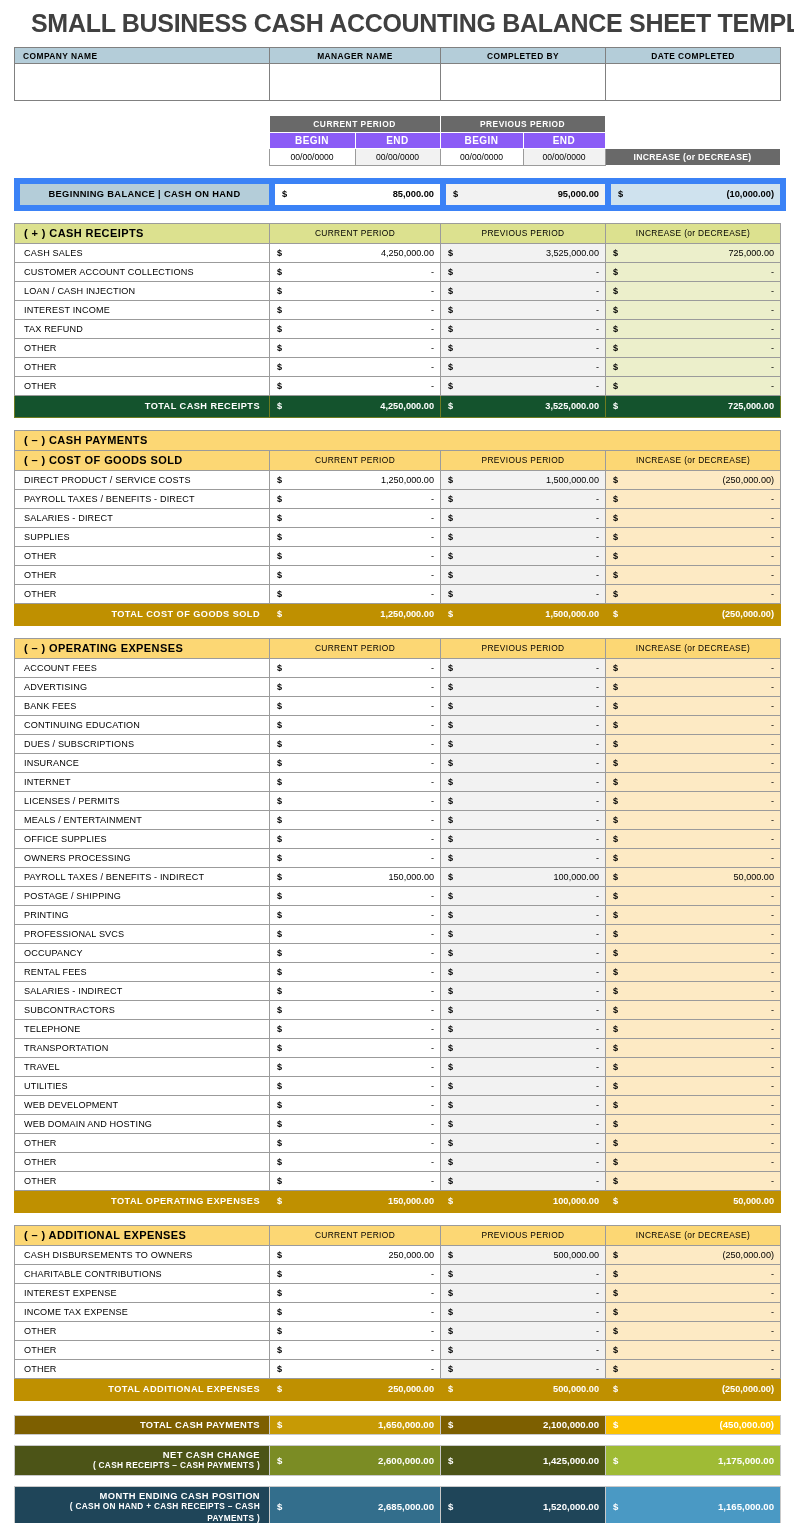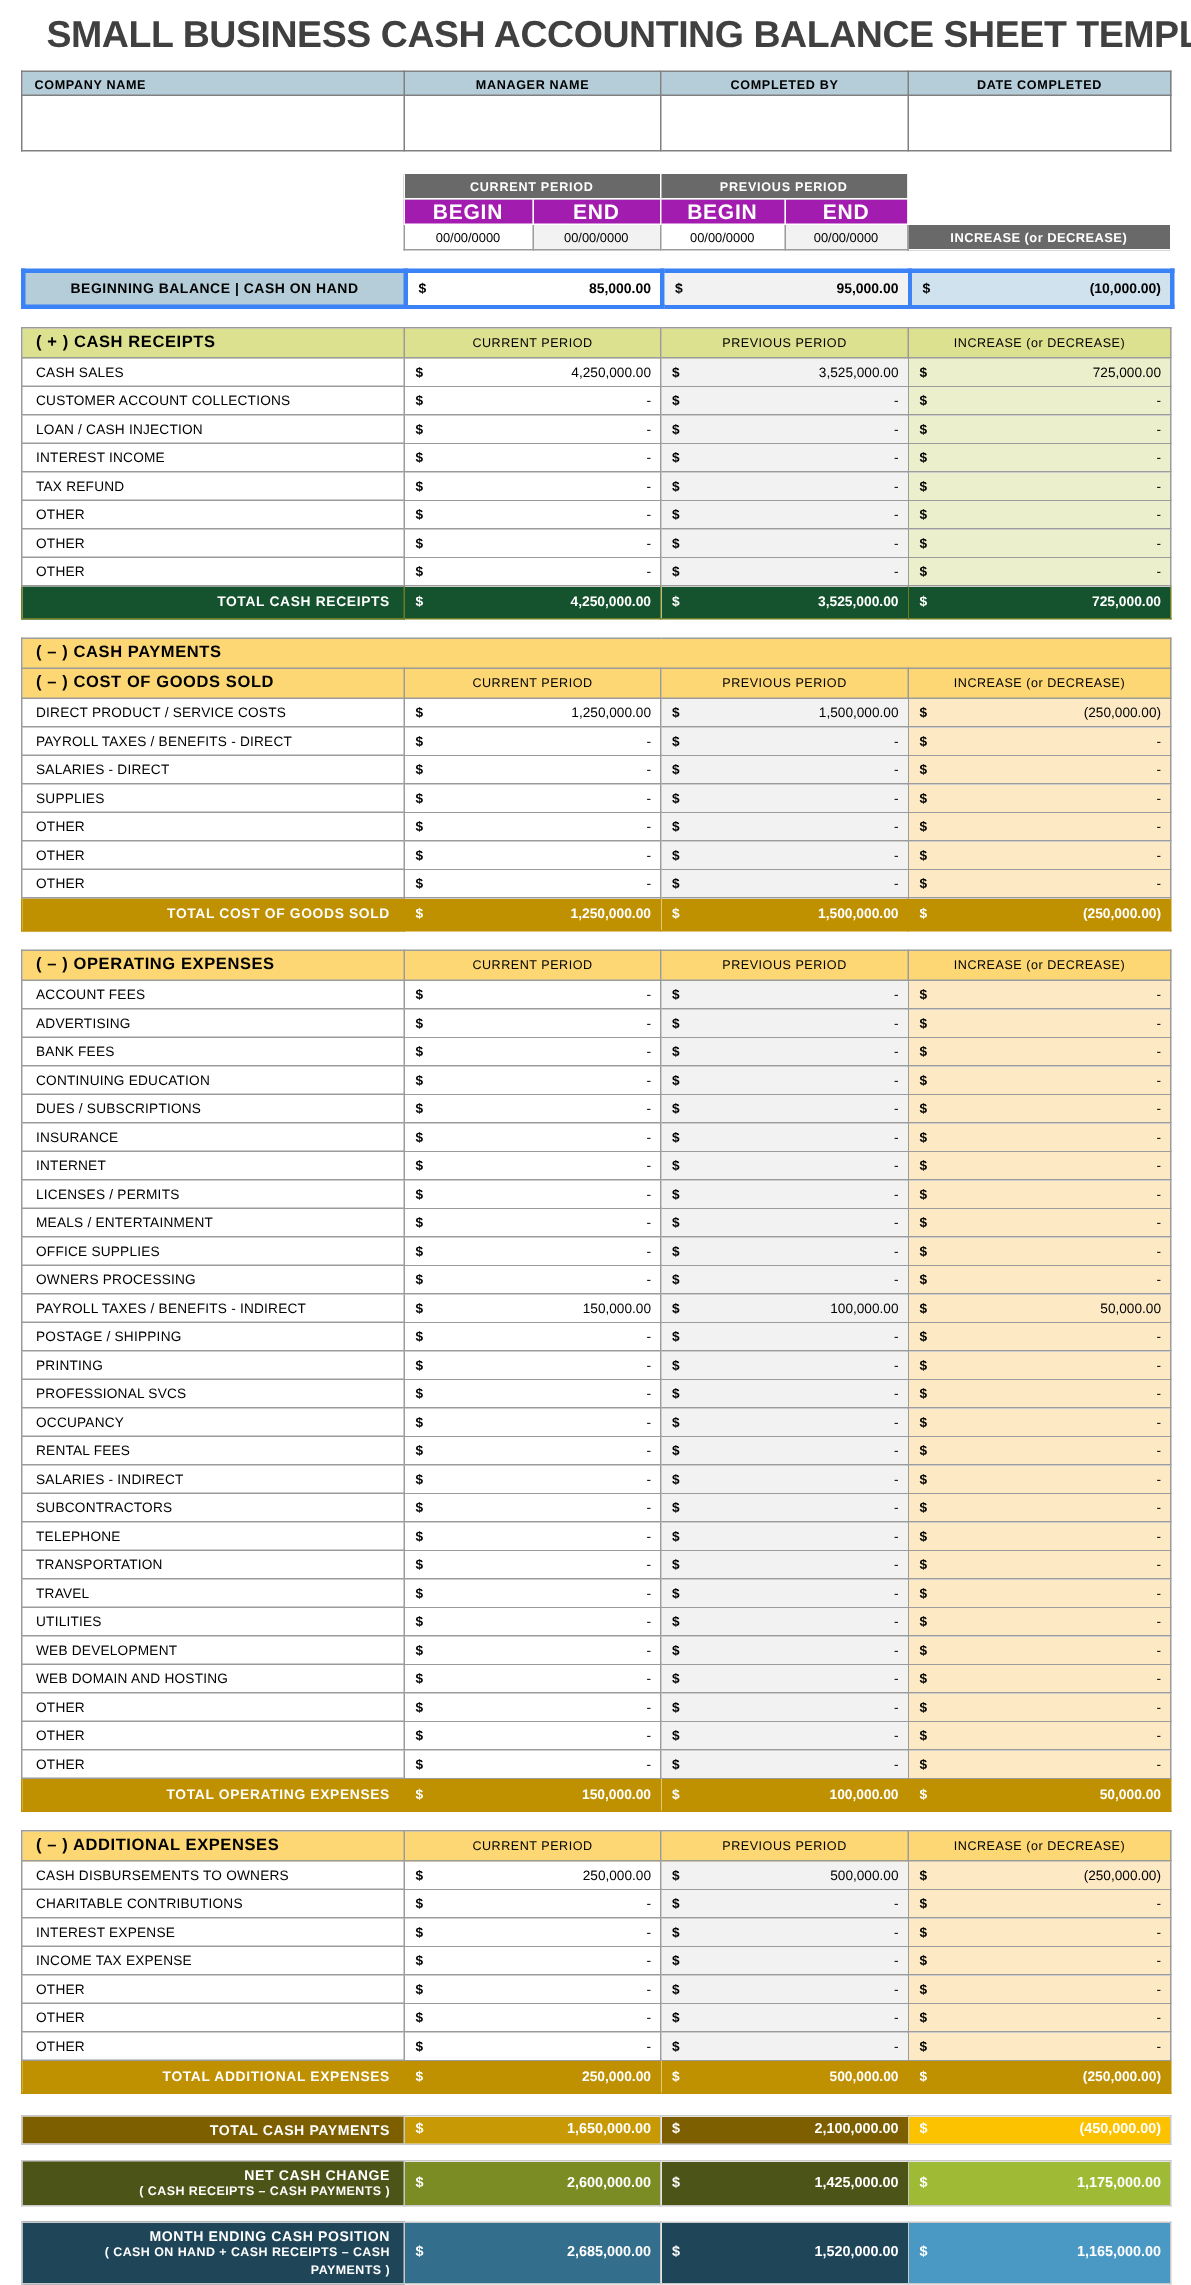--- a/index.html
+++ b/index.html
@@ -49,23 +49,23 @@
     background: #696969;
     color: #ffffff;
     font-size: 8.4px;
     font-weight: bold;
     letter-spacing: 0.5px;
     text-align: center;
     height: 17px;
     border: 1px solid #ffffff;
   }
   .ph-sub {
-    background: #a21caf;
+    background: #8b5cf6;
     color: #ffffff;
-    font-size: 14px;
+    font-size: 10px;
     font-weight: bold;
     letter-spacing: 0.5px;
     text-align: center;
     height: 16px;
     border: 1px solid #ffffff;
   }
   .ph-date {
     background: #ffffff;
     color: #000000;
     font-size: 8.6px;
@@ -104,21 +104,21 @@
     text-align: right;
     white-space: nowrap;
   }
   .money .dollar {
     position: absolute;
     left: 7px;
     font-weight: bold;
   }
 
   
-  .bb-tbl td { border: 3px solid #3b82f6; margin-top: 43px; }
+  .bb-tbl td { border: 6px solid #3b82f6; margin-top: 43px; }
   .bb-label {
     background: #b4cdd9;
     font-size: 9.3px;
     font-weight: bold;
     letter-spacing: 0.35px;
     text-align: center;
     height: 21px; line-height: 21px;
   }
   .bb-cur  { background:#ffffff; height:21px; line-height:21px; font-weight:bold; font-size:9.3px; }
   .bb-prev { background:#f2f2f2; height:21px; line-height:21px; font-weight:bold; font-size:9.3px; }

